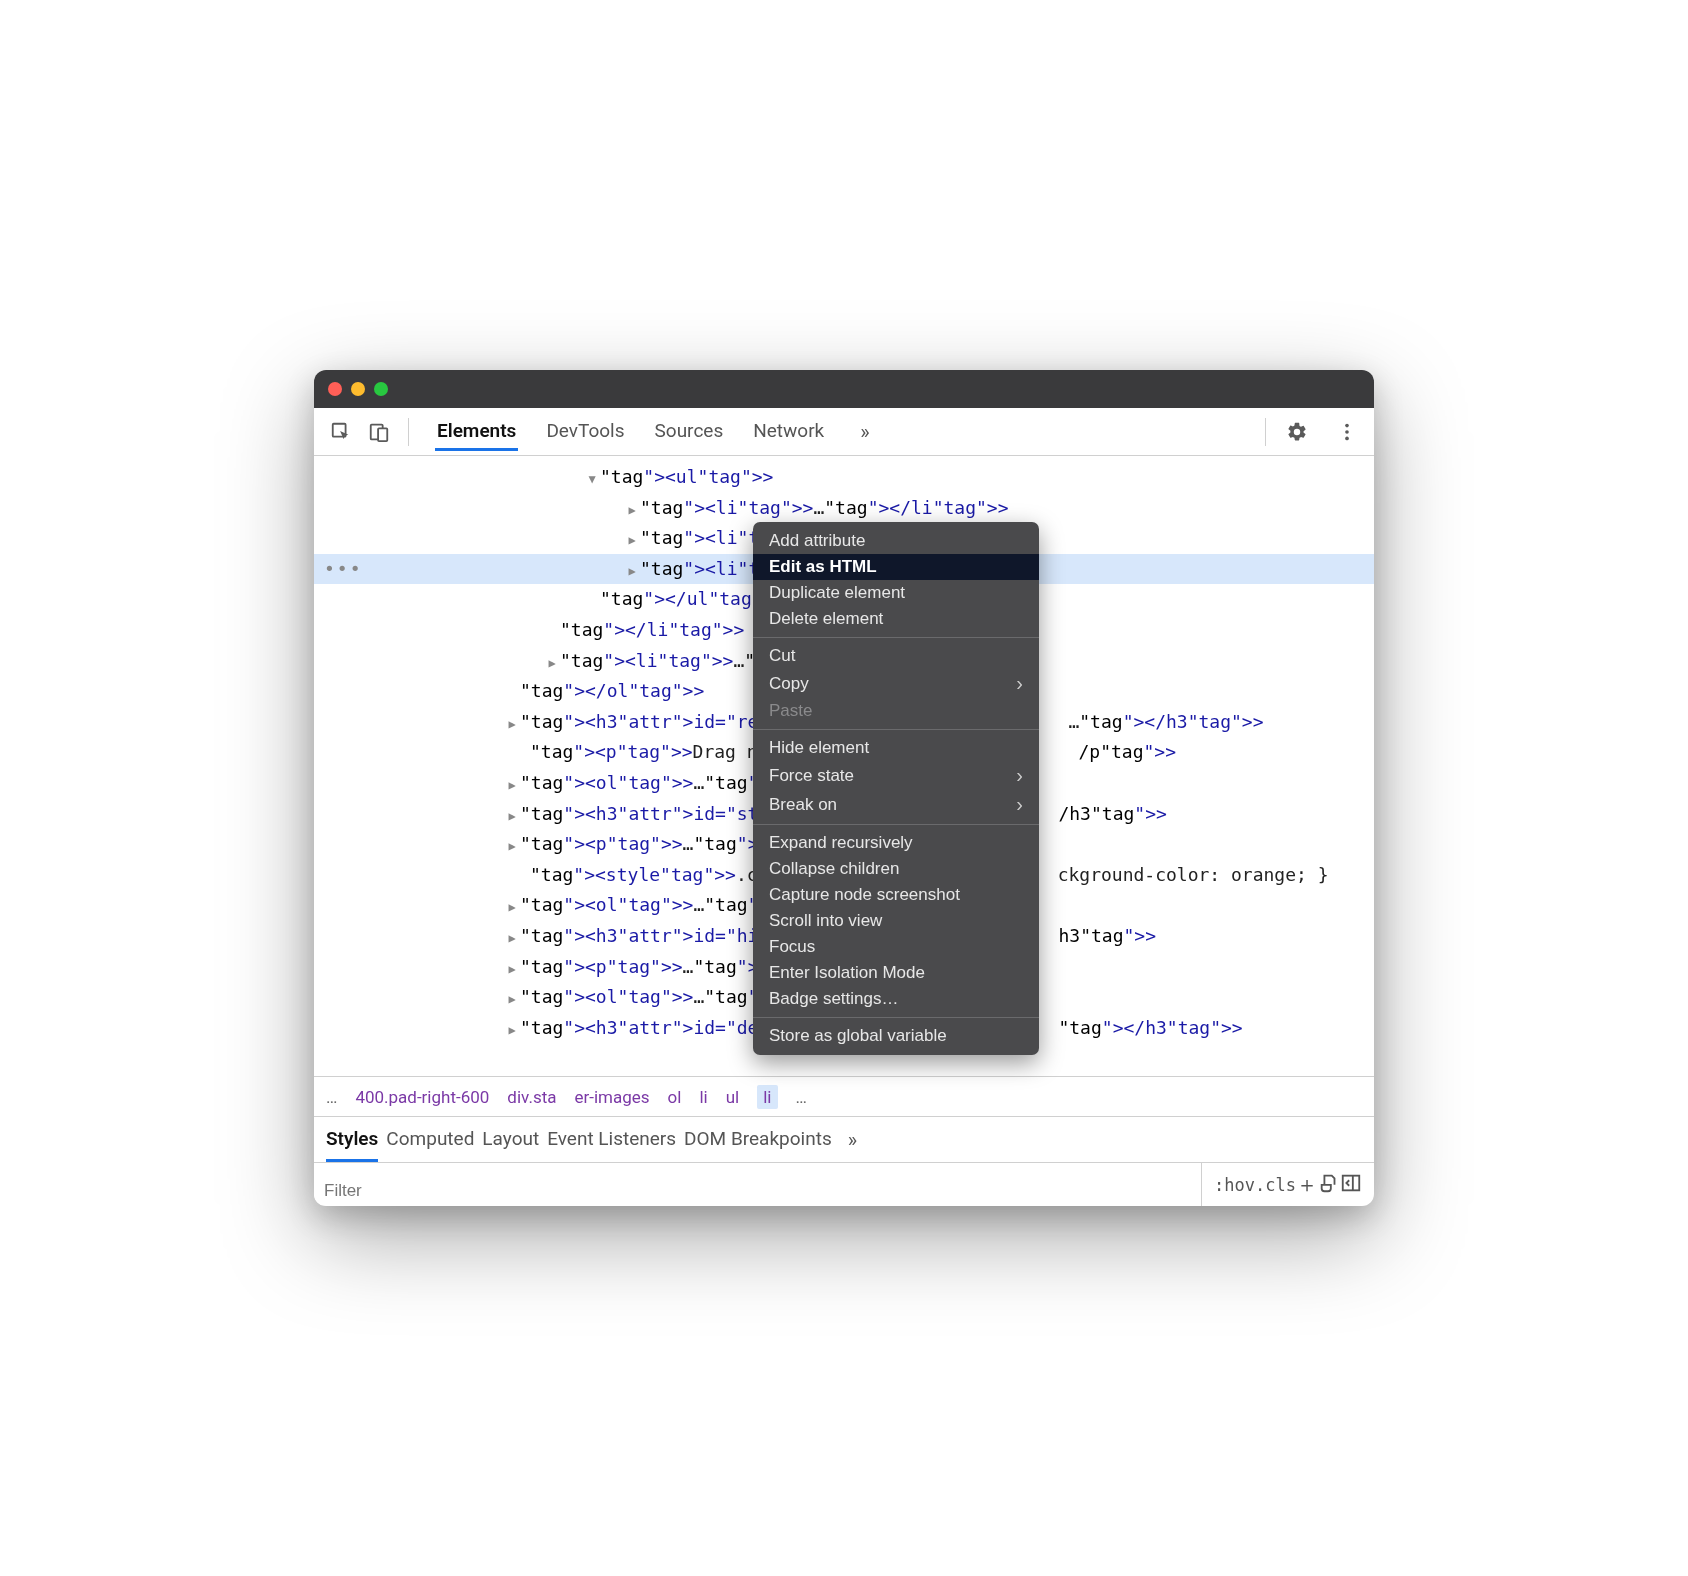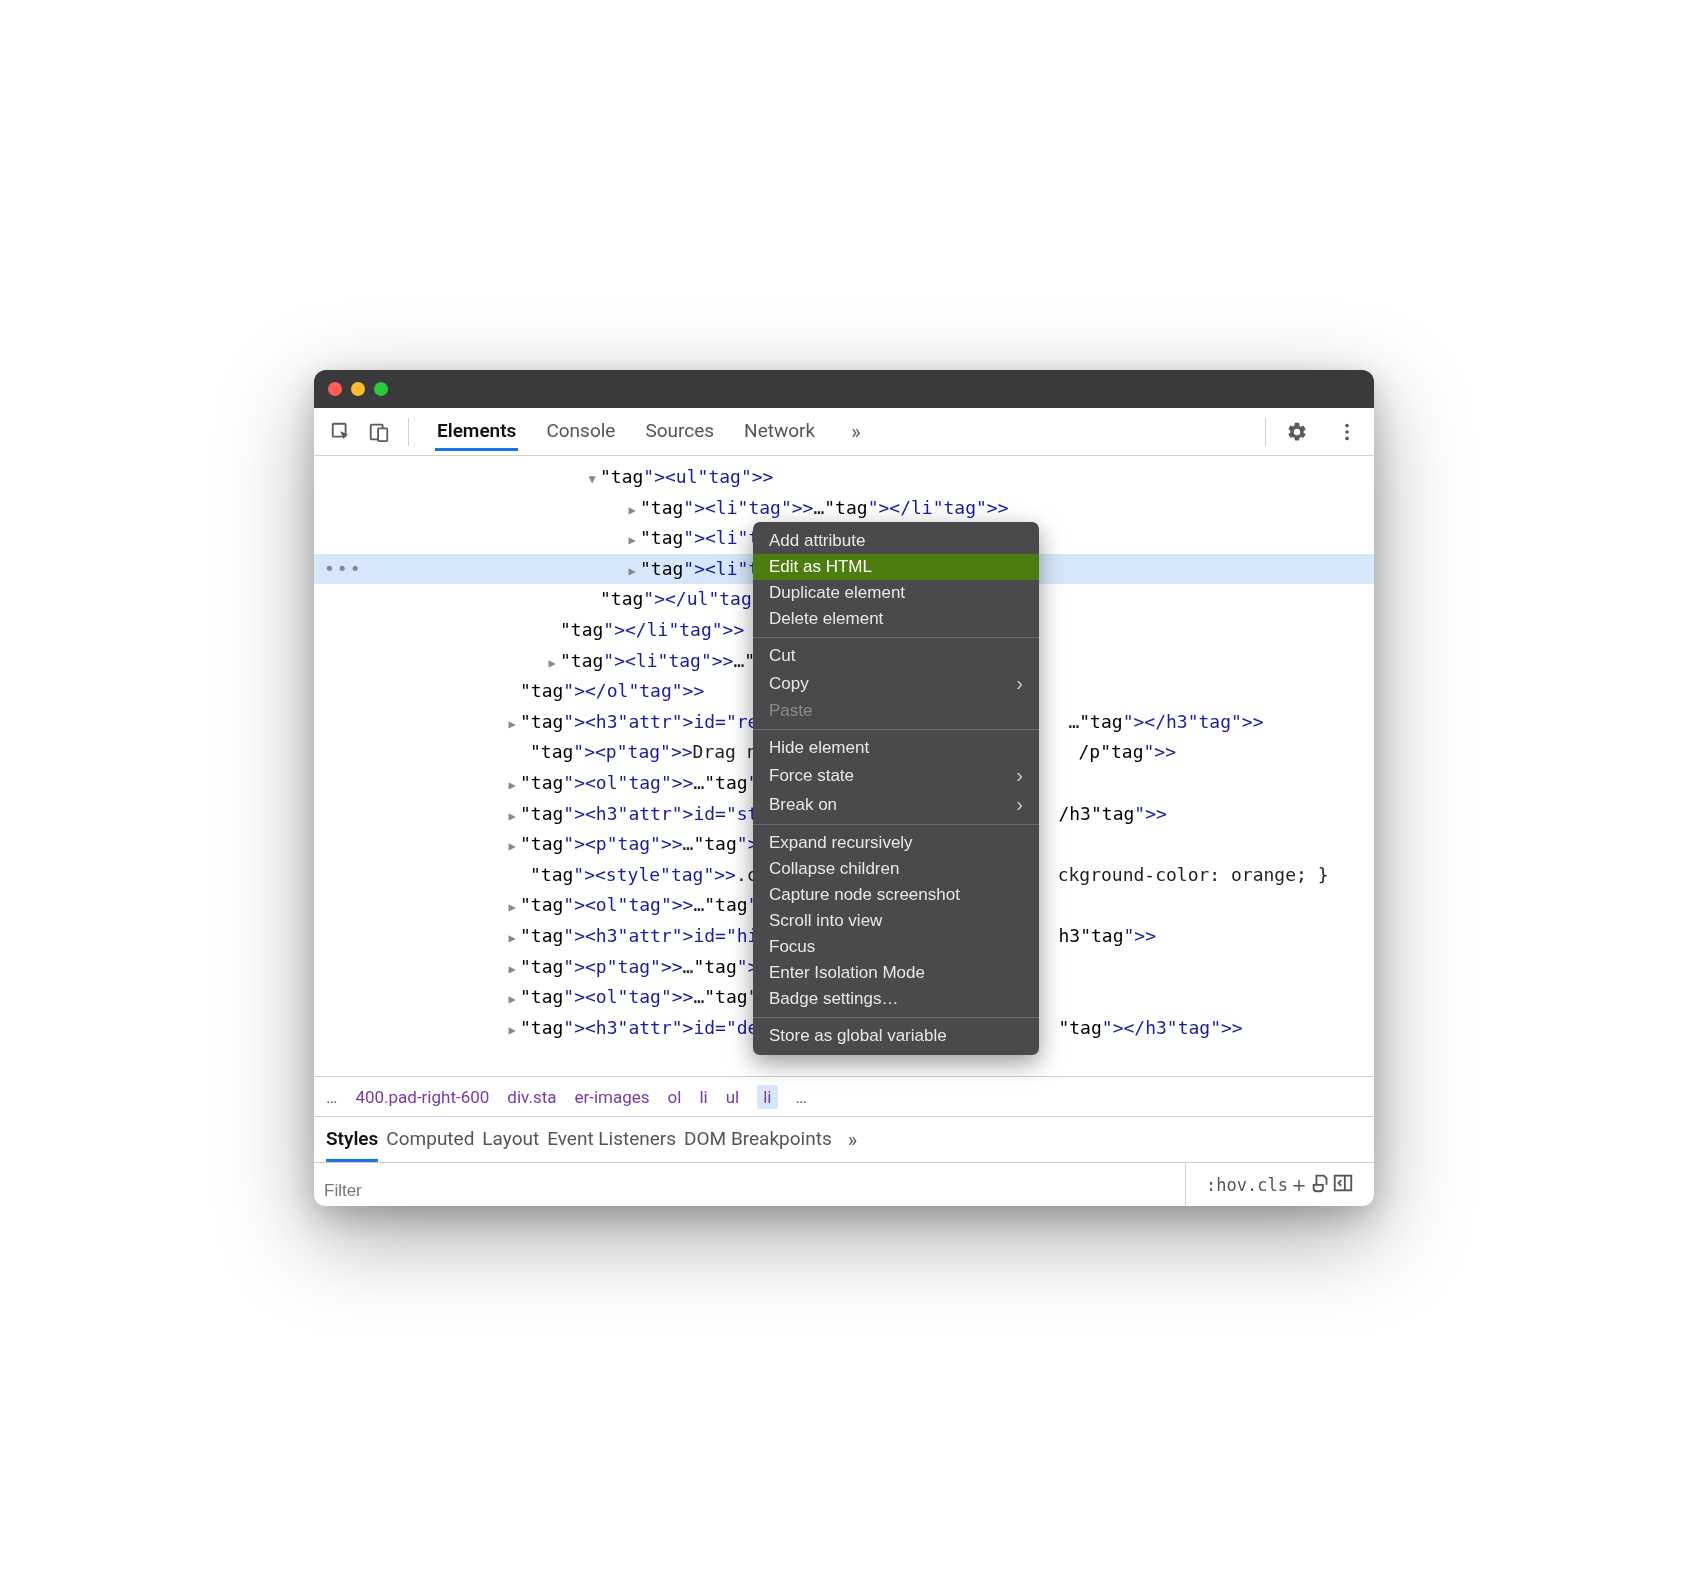--- a/index.html
+++ b/index.html
@@ -141,21 +141,21 @@
     box-shadow: 0 8px 24px rgba(0,0,0,0.4);
     font-family: -apple-system, BlinkMacSystemFont, sans-serif;
   }
   .ctx-item {
     padding:3px 16px;
     display:flex;
     justify-content:space-between;
     align-items:center;
     cursor:default;
   }
-  .ctx-item.hl { background:#4d7c0f; color:#fff; }
+  .ctx-item.hl { background:#0f172a; color:#fff;font-weight:bold; }
   .ctx-item.disabled { color:#8a8a8c; }
   .ctx-sep { height:1px; background:#6a6a6c; margin:5px 0; }
   .ctx-sub::after {
     content:"›";
     font-size:20px;
     color:#ccc;
   }
   
   .breadcrumb {
     display:flex;
@@ -199,21 +199,21 @@
     padding:0 10px;
     border:none;
     color:#7f1d1d;
     font-size:17px;
     outline:none;
   }
   .filter-controls {
     display:flex;
     align-items:center;
     gap:0;
-    padding:0 20px;
+    padding:0 12px;
     color:#555;
     font-size:17px;
     border-left:1px solid #d0d0d0;
     height:100%;
   }
   .icon-svg { width:22px; height:22px; }
 </style>
 </head>
 <body>
 
@@ -236,21 +236,21 @@
     </div>
     <div class="tool-icon">
       <svg class="icon-svg" viewBox="0 0 24 24" fill="none" stroke="currentColor" stroke-width="2">
         <rect x="3" y="4" width="13" height="16" rx="1"></rect>
         <rect x="11" y="8" width="10" height="14" rx="1" fill="#fff"></rect>
       </svg>
     </div>
     <div class="tool-sep"></div>
     <div class="tabs">
       <div class="tab active">Elements</div>
-      <div class="tab">Console</div>
+      <div class="tab">DevTools</div>
       <div class="tab">Sources</div>
       <div class="tab">Network</div>
       <div class="chevmore">»</div>
     </div>
     <div class="right-icons">
       <div class="tool-icon">
         <svg class="icon-svg" viewBox="0 0 24 24" fill="currentColor">
             <path d="M19.14 12.94a7.5 7.5 0 0 0 .05-.94 7.5 7.5 0 0 0-.05-.94l2.03-1.58a.5.5 0 0 0 .12-.63l-1.92-3.32a.5.5 0 0 0-.6-.22l-2.39.96a7.2 7.2 0 0 0-1.62-.94l-.36-2.54A.5.5 0 0 0 13.9 2h-3.84a.5.5 0 0 0-.49.42l-.36 2.54c-.58.24-1.12.55-1.62.94l-2.39-.96a.5.5 0 0 0-.6.22L2.68 8.48a.5.5 0 0 0 .12.63l2.03 1.58c-.03.31-.05.62-.05.94s.02.63.05.94l-2.03 1.58a.5.5 0 0 0-.12.63l1.92 3.32c.13.22.4.31.6.22l2.39-.96c.5.39 1.04.7 1.62.94l.36 2.54c.4.24.25.42.49.42h3.84c.24 0 .45-.18.49-.42l.36-2.54c.58-.24 1.12-.55 1.62-.94l2.39.96c.22.09.47 0 .6-.22l1.92-3.32a.5.5 0 0 0-.12-.63l-2.03-1.58ZM12 15.5A3.5 3.5 0 1 1 12 8.5a3.5 3.5 0 0 1 0 7Z"></path>
           </svg>
       </div>

